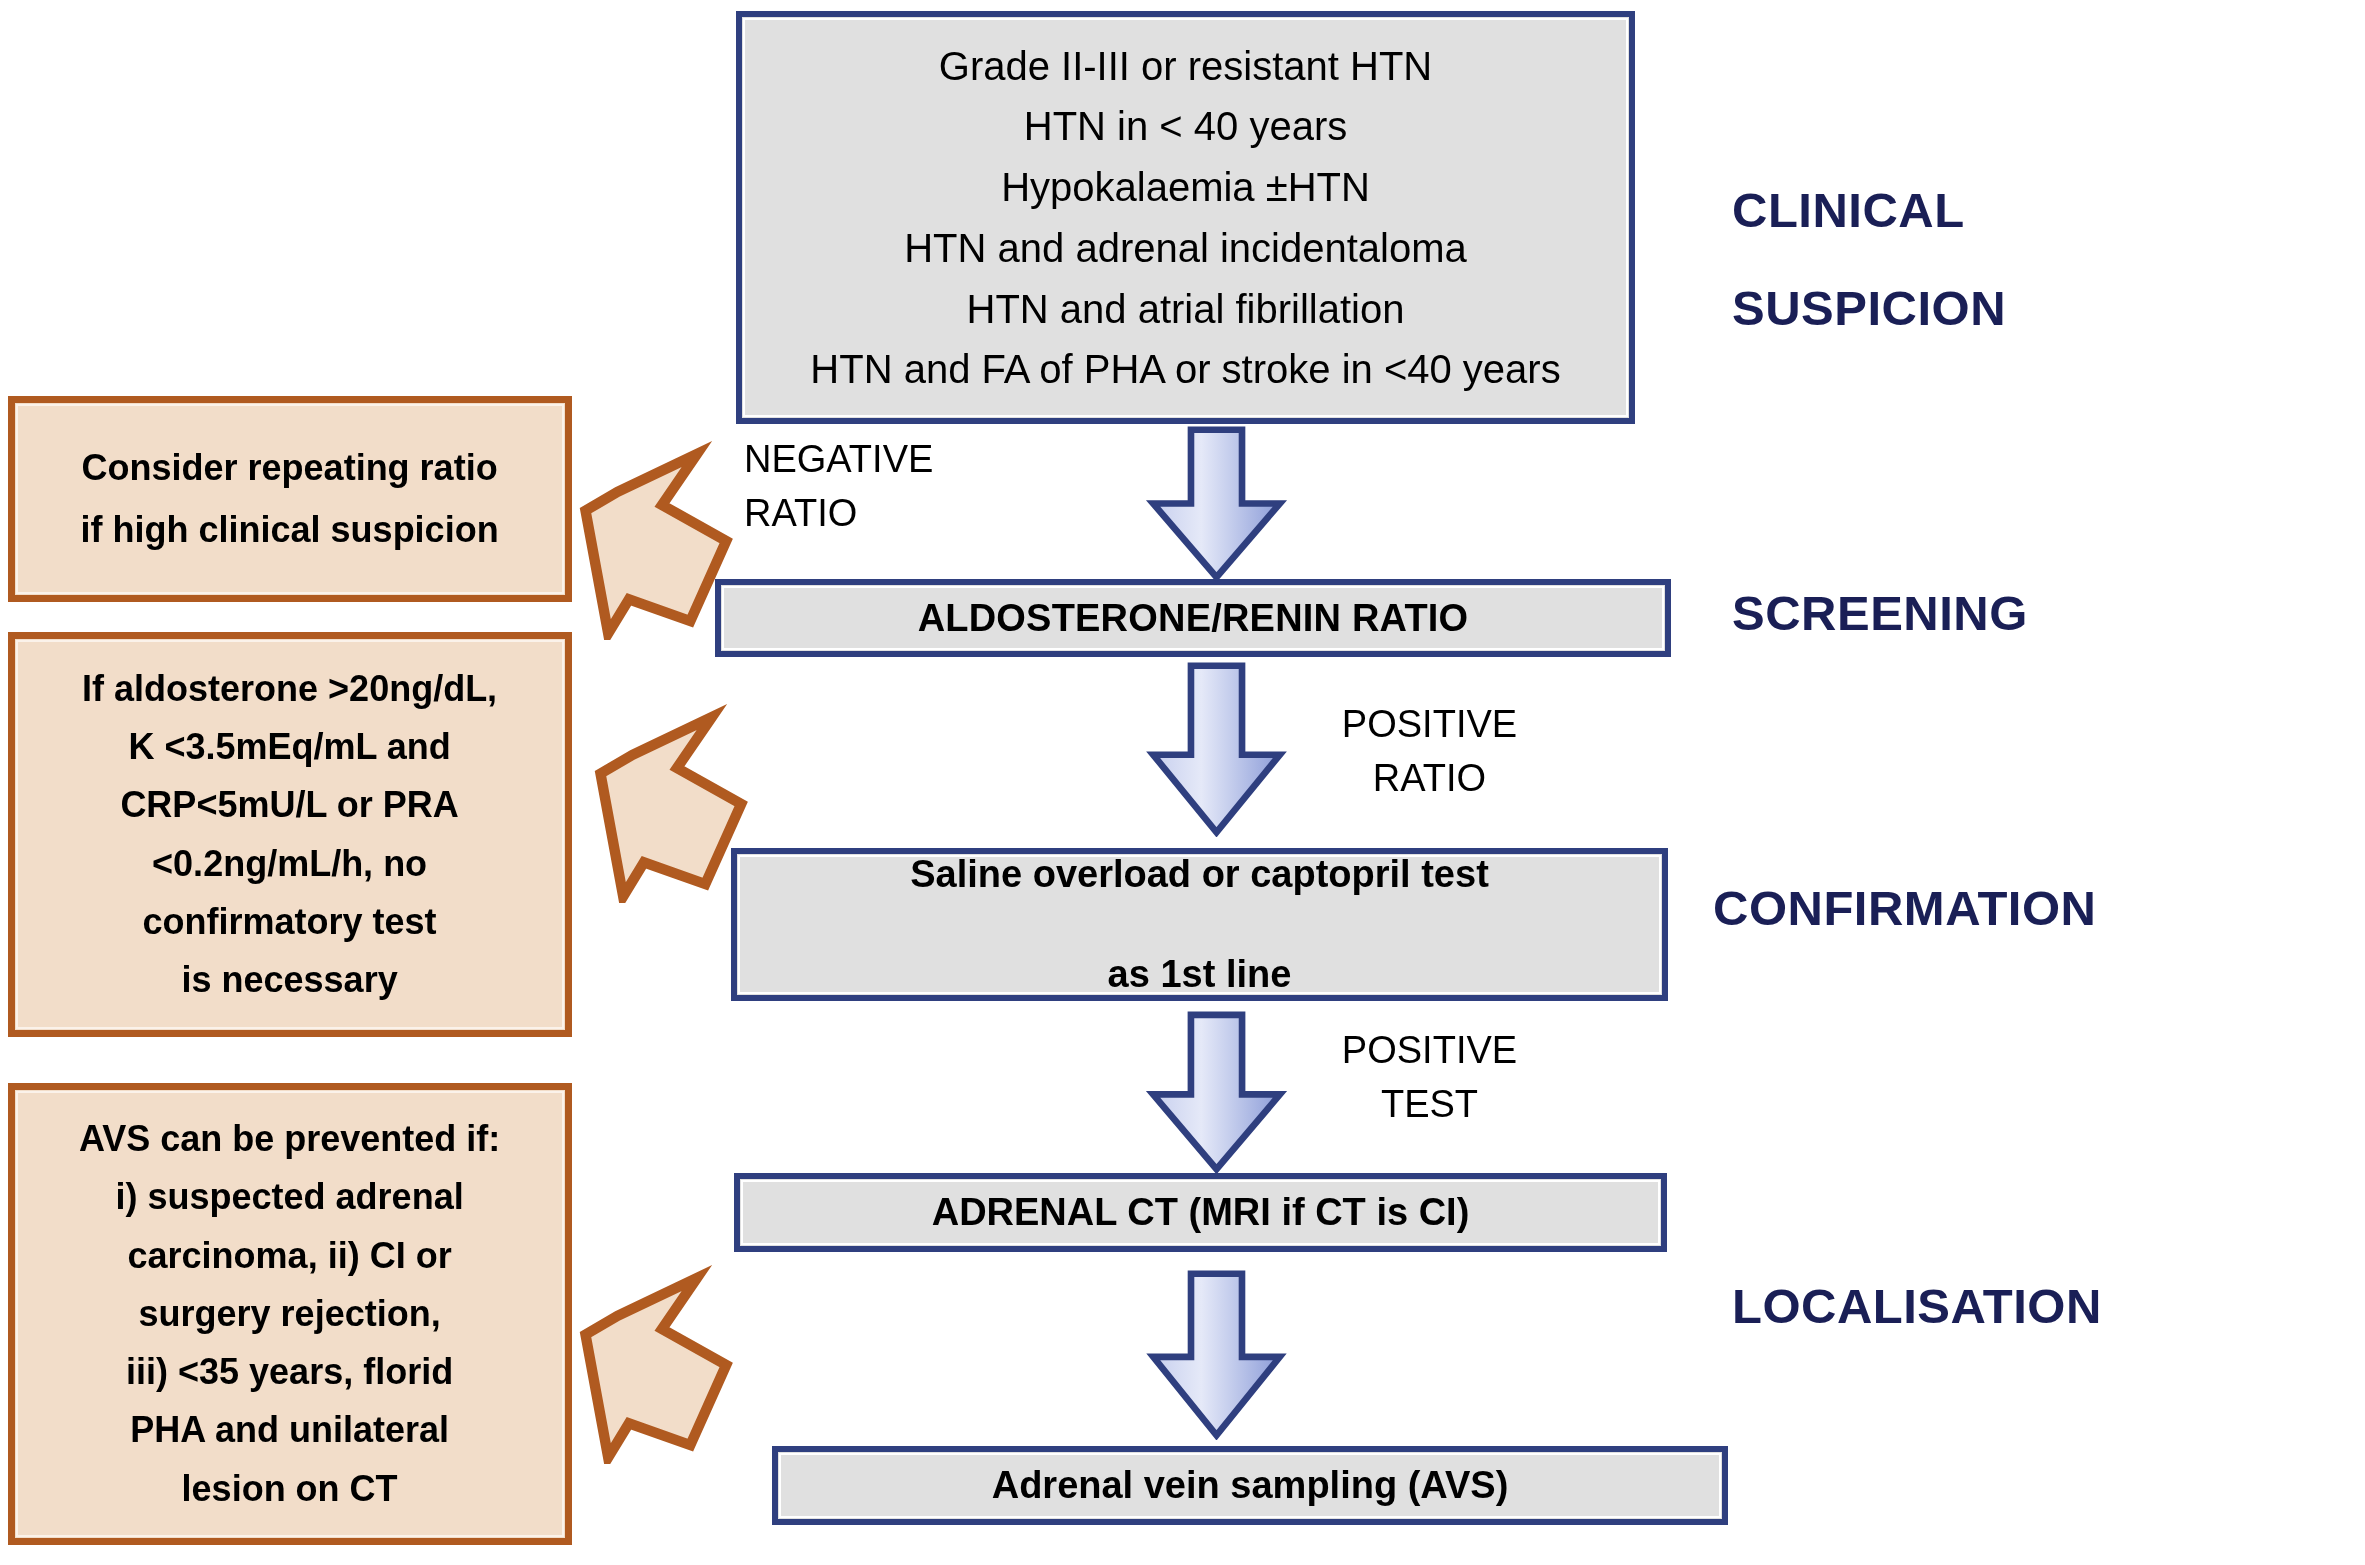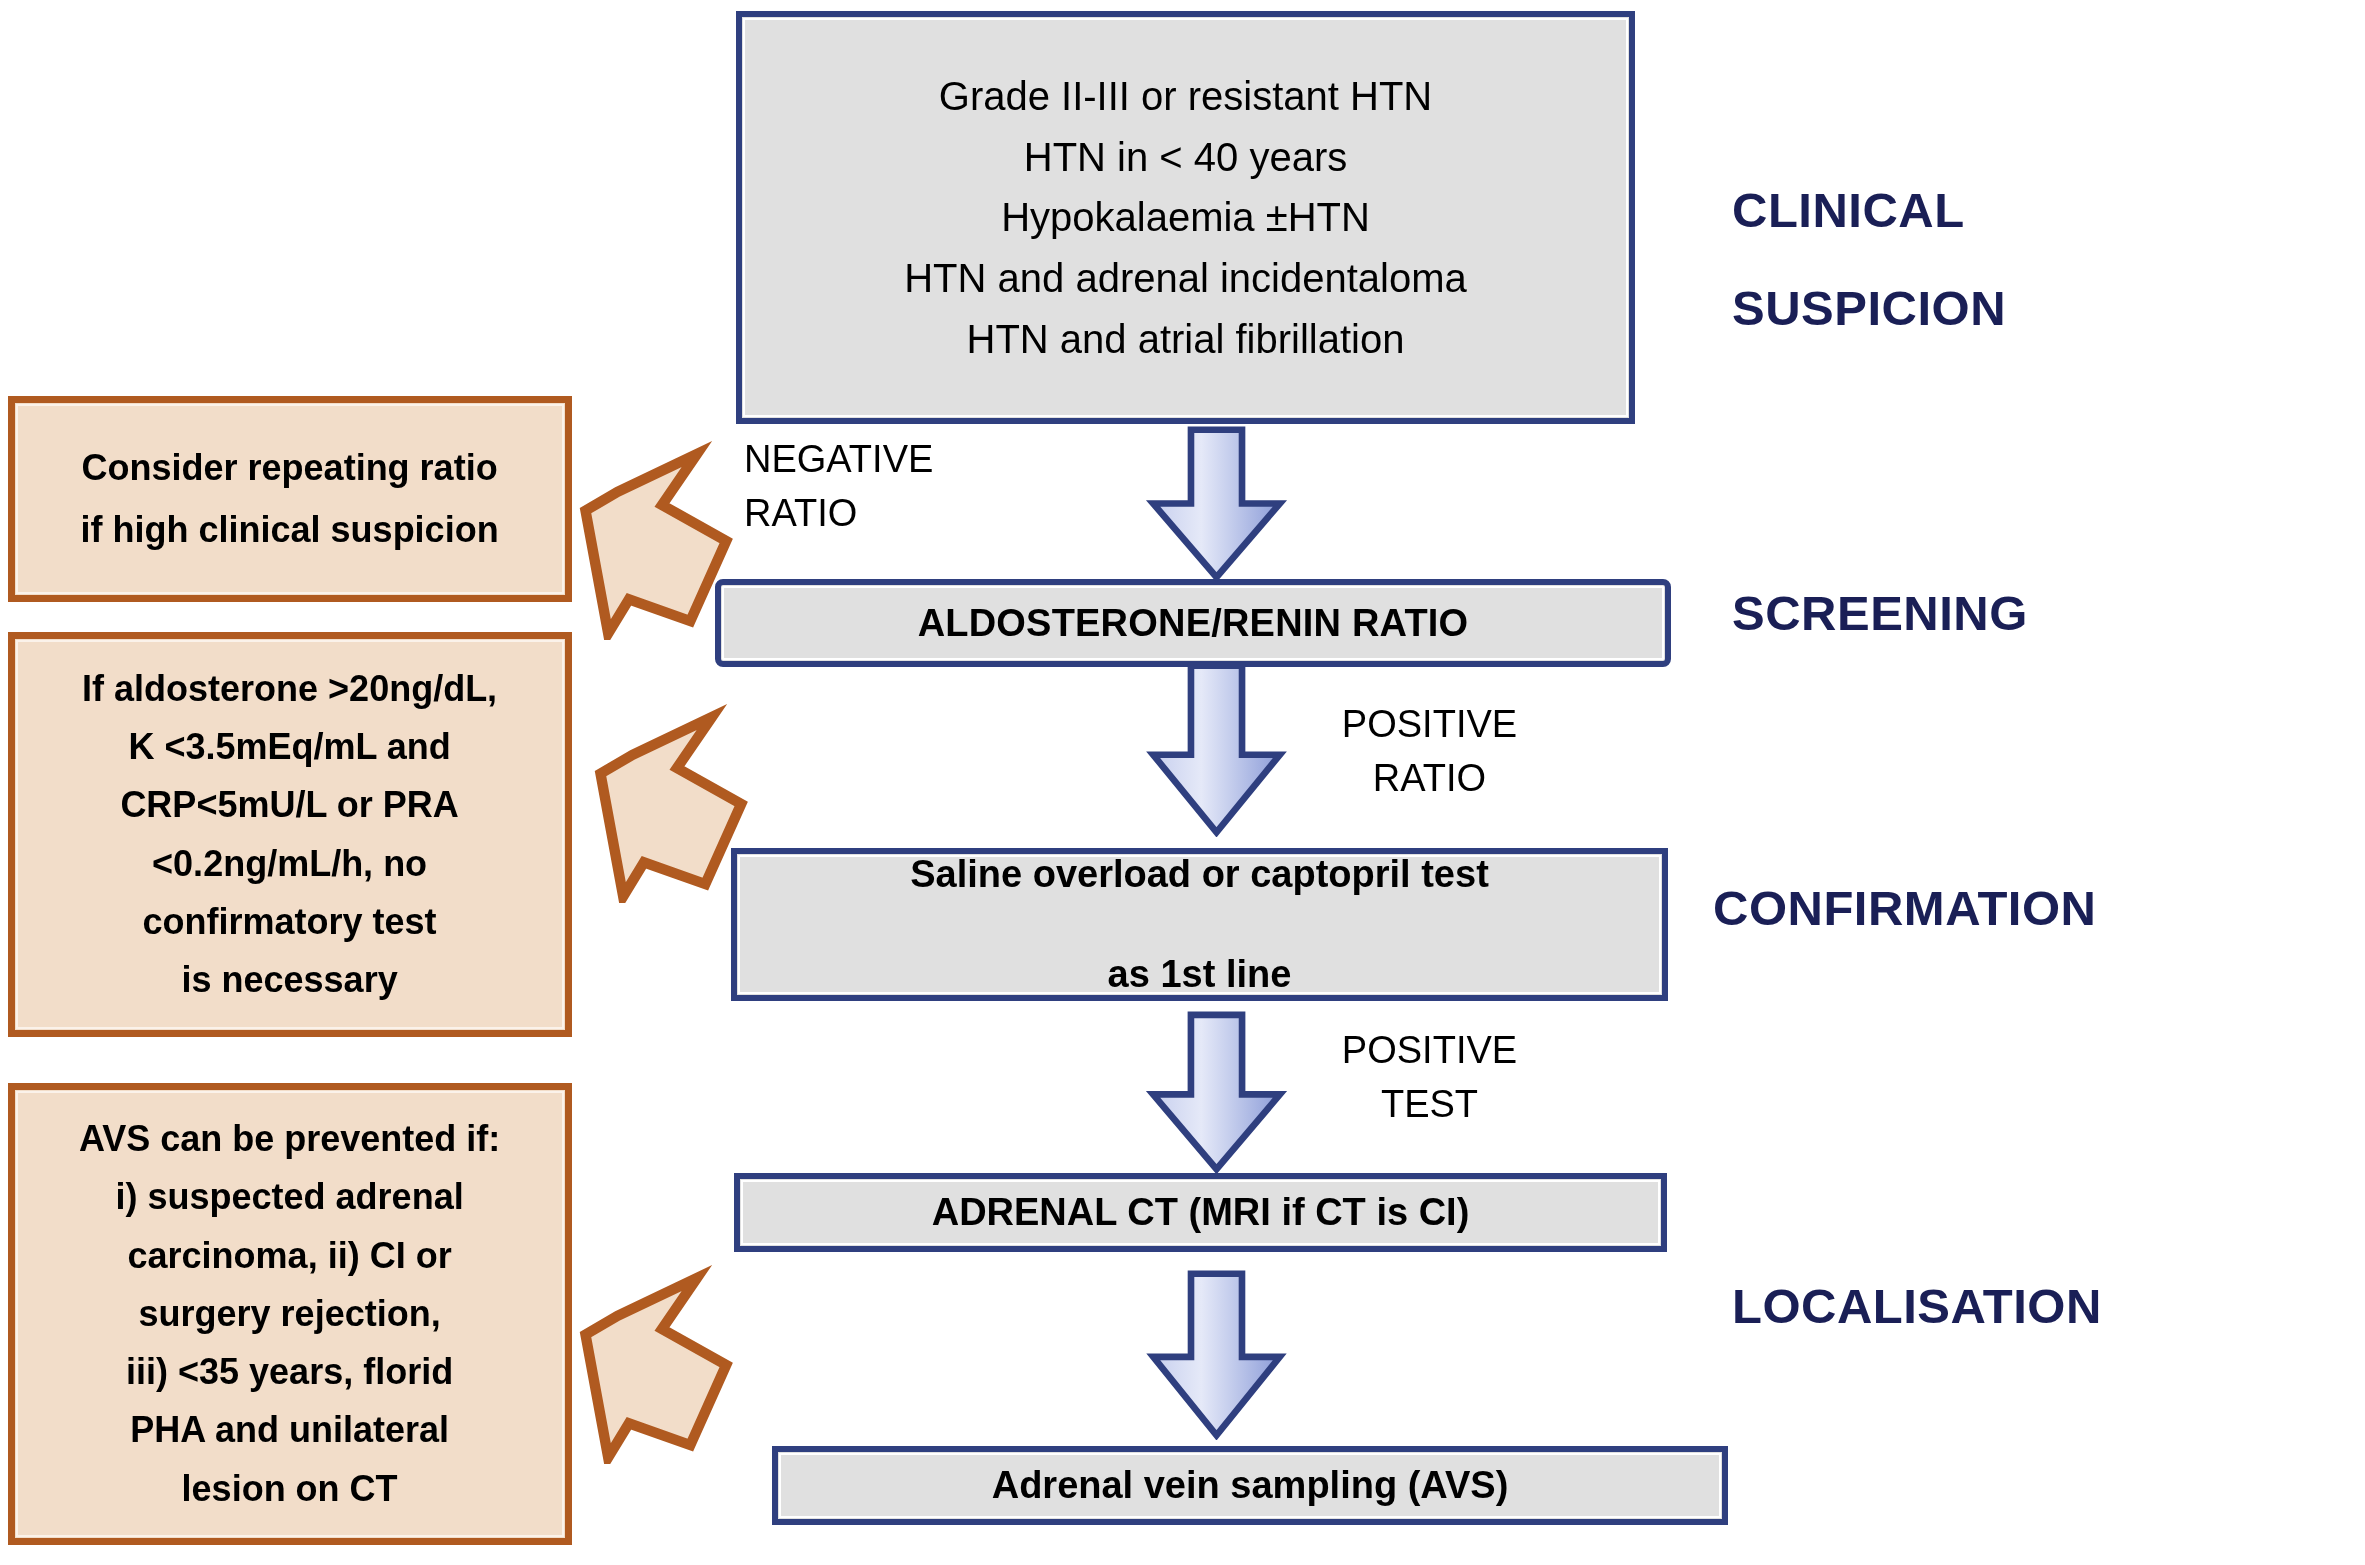--- a/index.html
+++ b/index.html
@@ -32,21 +32,21 @@
     text-align: center;
   }
   .flow-box .line {
     display: block;
     white-space: nowrap;
   }
 
   #box-clinical  { left: 736px; top: 11.4px;   width: 899px;  height: 413px; }
   #box-clinical .line { font-size: 40px; font-weight: 400; line-height: 1.52; }
 
-  #box-ratio     { left: 715px; top: 579px;  width: 956px; height: 88px; border-radius: 8px; }
+  #box-ratio     { left: 715px; top: 579px;  width: 956px; height: 78px; }
   #box-ratio .line { font-size: 38px; font-weight: bold; letter-spacing: 0.2px; }
 
   #box-confirm   { left: 731px; top: 848px;  width: 937px;  height: 153px; gap: 44px; }
   #box-confirm .line { font-size: 38px; font-weight: bold; line-height: 1.45; }
 
   #box-ct        { left: 734px; top: 1173px; width: 933px;  height: 79px; }
   #box-ct .line { font-size: 38px; font-weight: bold; }
 
   #box-avs       { left: 725px; top: 1446px; width: 956px; height: 79px; margin-left: 47px; }
   #box-avs .line { font-size: 38px; font-weight: bold; }
@@ -126,20 +126,21 @@
 <body>
 
 <div id="canvas">
 
   <div class="flow-box" id="box-clinical">
     <span class="line">Grade II-III or resistant HTN</span>
     <span class="line">HTN in &lt; 40 years</span>
     <span class="line">Hypokalaemia ±HTN</span>
     <span class="line">HTN and adrenal incidentaloma</span>
     <span class="line">HTN and atrial fibrillation</span>
+    <span class="line">HTN and FA of PHA or stroke in &lt;40 years</span>
   </div>
 
   <div class="flow-box" id="box-ratio">
     <span class="line">ALDOSTERONE/RENIN RATIO</span>
   </div>
 
   <div class="flow-box" id="box-confirm">
     <span class="line">Saline overload or captopril test</span>
     <span class="line">as 1st line</span>
   </div>

